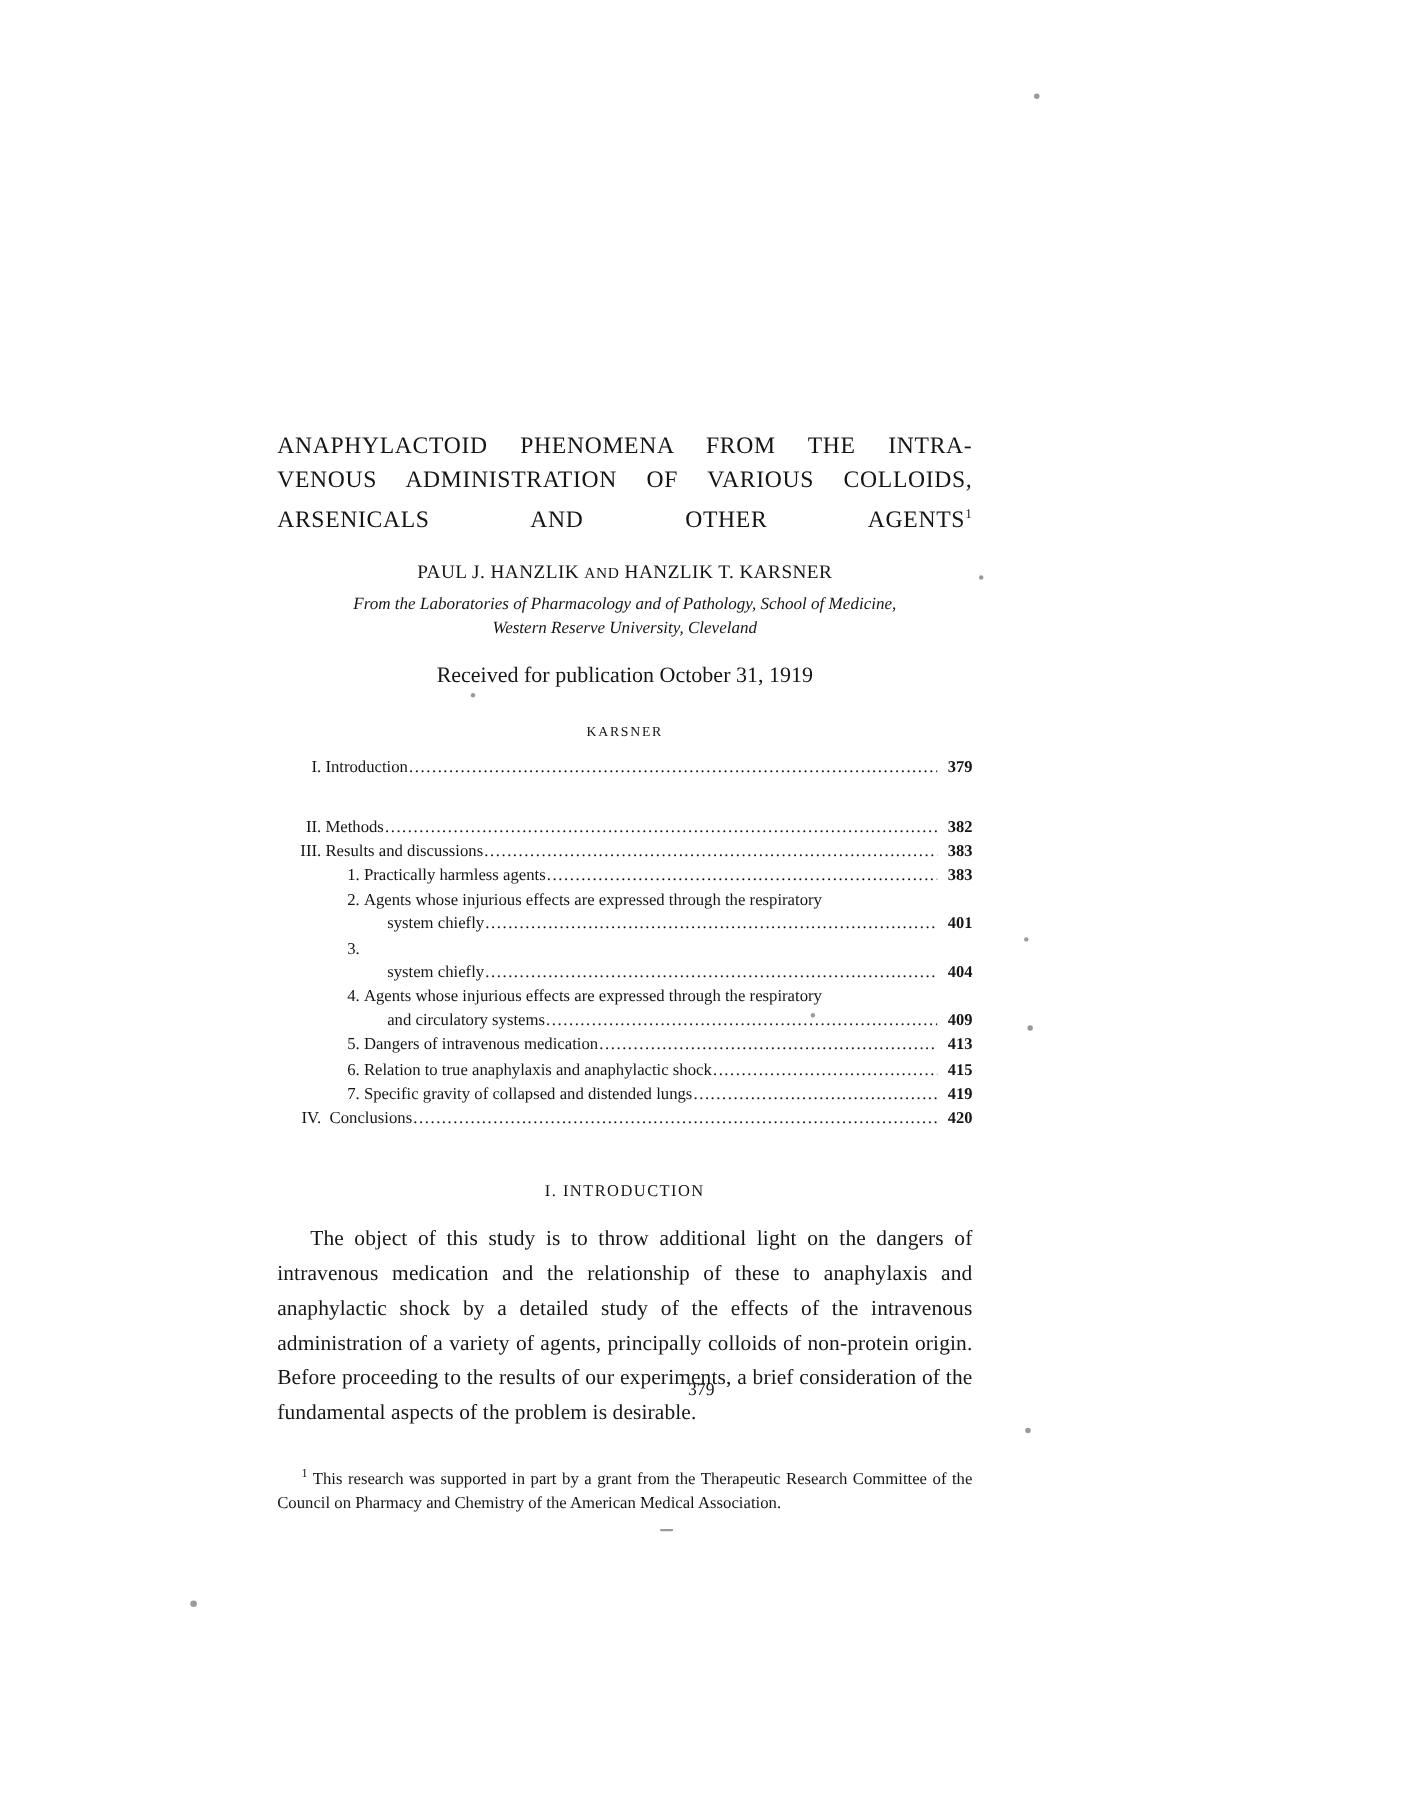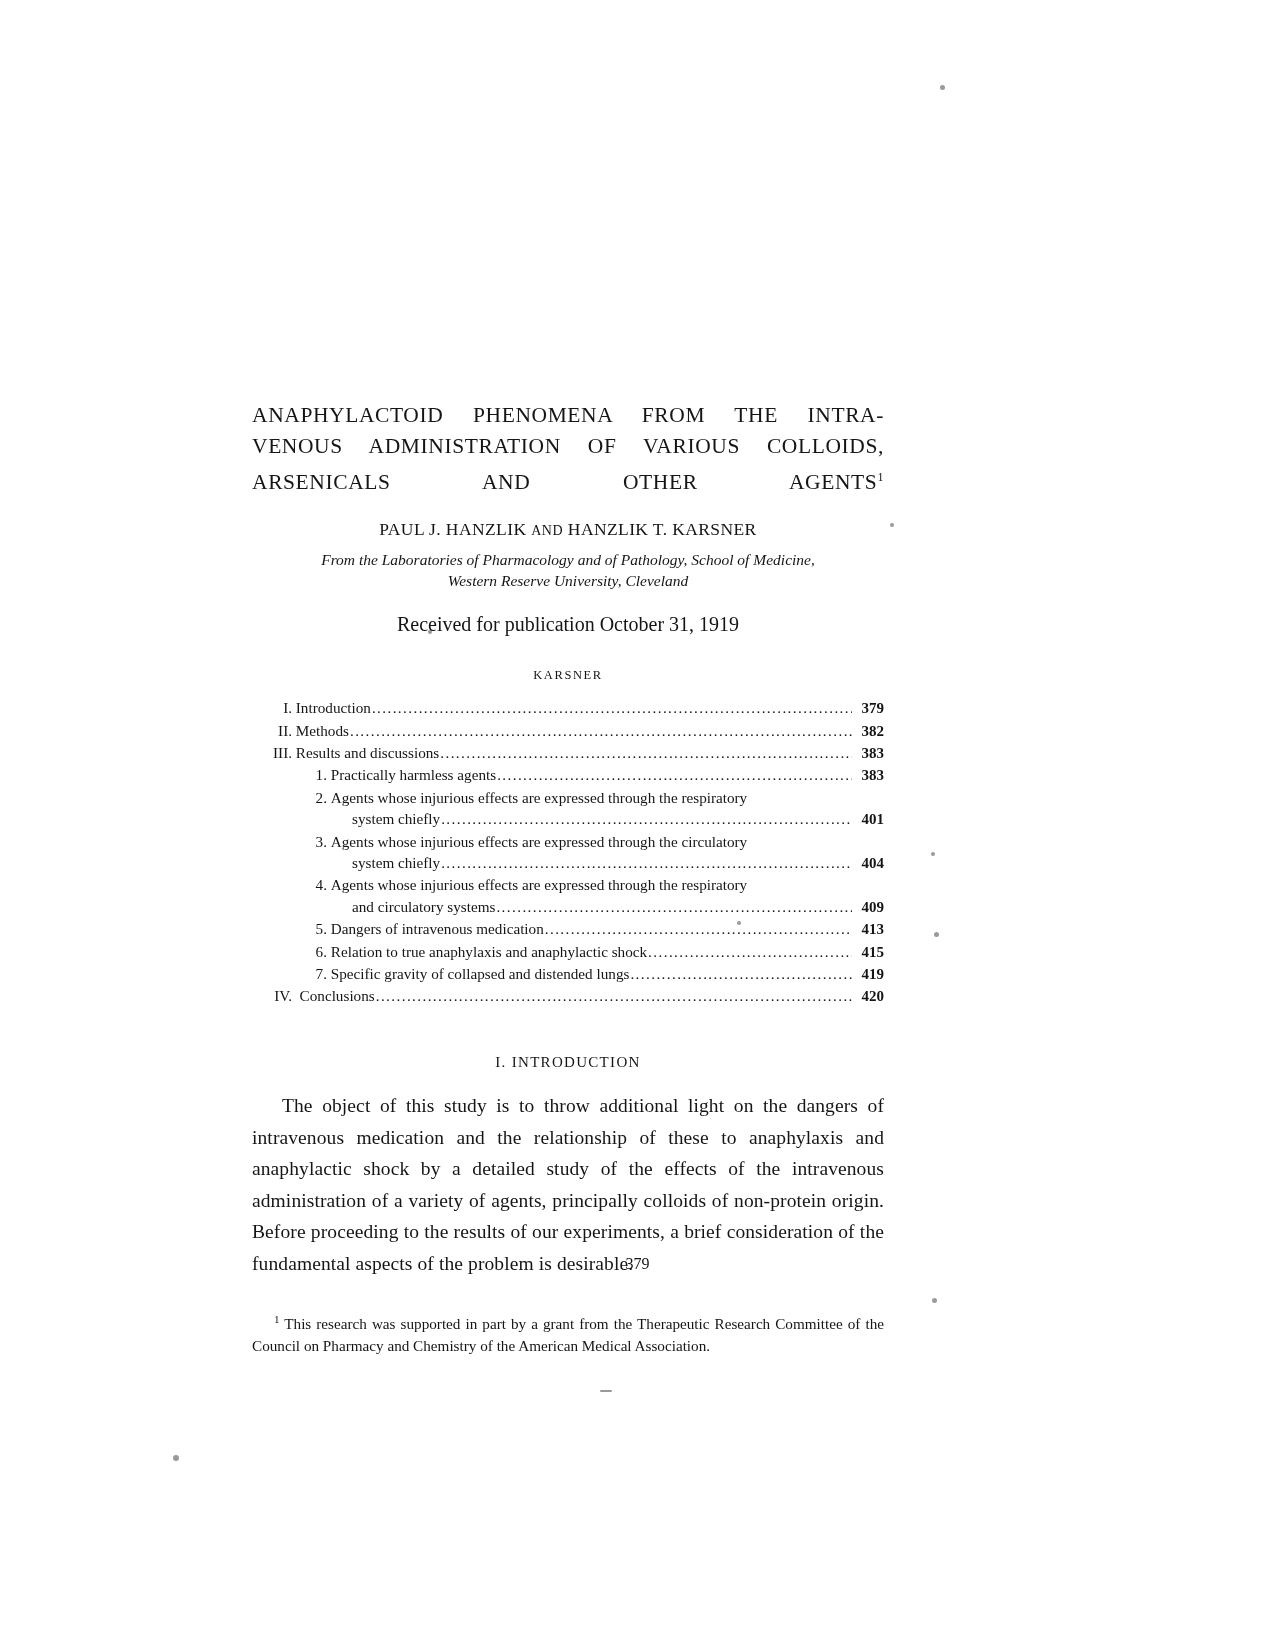--- a/index.html
+++ b/index.html
@@ -17,21 +17,21 @@
   }
   .page {
     position: absolute;
     left: 0; top: 0;
     width: 1275px;
     height: 1651px;
   }
   .content {
     position: absolute;
     left: 252px;
-    top: 400px;
+    top: 390px;
     width: 632px;
   }
 
   
   .title {
     font-size: 21.5px;
     letter-spacing: 0.6px;
     text-align: center;
     line-height: 31px;
     margin: 0;
@@ -218,21 +218,21 @@
     <div class="toc">
 
       <div class="toc-row">
         <span class="toc-num rn" style="width:40px;">I.</span>
         <span class="toc-label">&nbsp;<span>Introduction</span></span>
         <span class="toc-dots">...................................................................................................</span>
         <span class="toc-page">379</span>
       </div>
 
       <div class="toc-row">
-        <span class="toc-num rn" style="width:40px;">II.</span>
+        <span class="toc-num rn" style="width:40px;margin-top:31px;">II.</span>
         <span class="toc-label">&nbsp;<span>Methods</span></span>
         <span class="toc-dots">...................................................................................................</span>
         <span class="toc-page">382</span>
       </div>
 
       <div class="toc-row">
         <span class="toc-num rn" style="width:40px;">III.</span>
         <span class="toc-label">&nbsp;<span>Results and discussions</span></span>
         <span class="toc-dots">...................................................................................................</span>
         <span class="toc-page">383</span>
@@ -254,21 +254,20 @@
           <span class="toc-num" style="width:100px;"></span>
           <span class="toc-label">system chiefly</span>
           <span class="toc-dots">...................................................................................................</span>
           <span class="toc-page">401</span>
         </div>
       </div>
 
       <div class="toc-wrap">
         <div class="l1">
           <span class="toc-num" style="width:75px;">3.</span>
-          <span class="txt">&nbsp;<span>Agents whose injurious effects are expressed through the circulatory</span></span>
         </div>
         <div class="toc-cont">
           <span class="toc-num" style="width:100px;"></span>
           <span class="toc-label">system chiefly</span>
           <span class="toc-dots">...................................................................................................</span>
           <span class="toc-page">404</span>
         </div>
       </div>
 
       <div class="toc-wrap">

